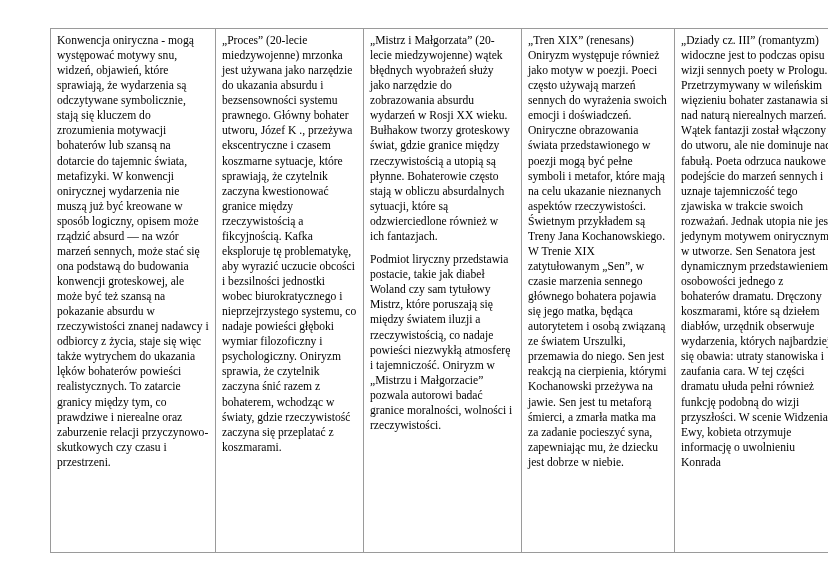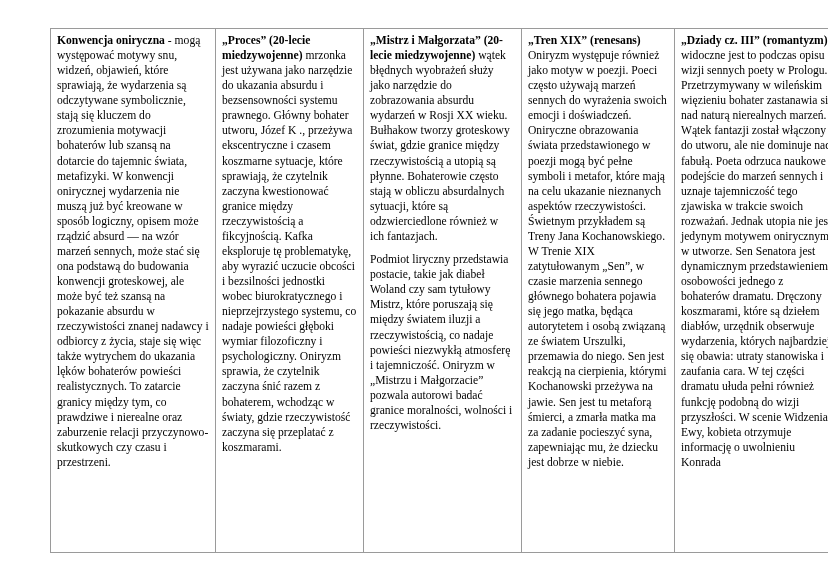--- a/index.html
+++ b/index.html
@@ -38,21 +38,21 @@
     text-align: left;
     word-wrap: break-word;
     overflow-wrap: break-word;
   }
   td.c1 { width: 152px; }
   td.c2 { width: 135px; }
   td.c3 { width: 145px; }
   td.c4 { width: 140px; margin-left: 28px; }
   td.c5 { width: 153px; }
   .hdr {
-    font-weight: bold;
+    font-weight: normal;
   }
   .body-txt {
     font-weight: normal;
   }
   p.para {
     margin: 0;
     padding: 0;
   }
   p.para + p.para {
     margin-top: 0.72em;

